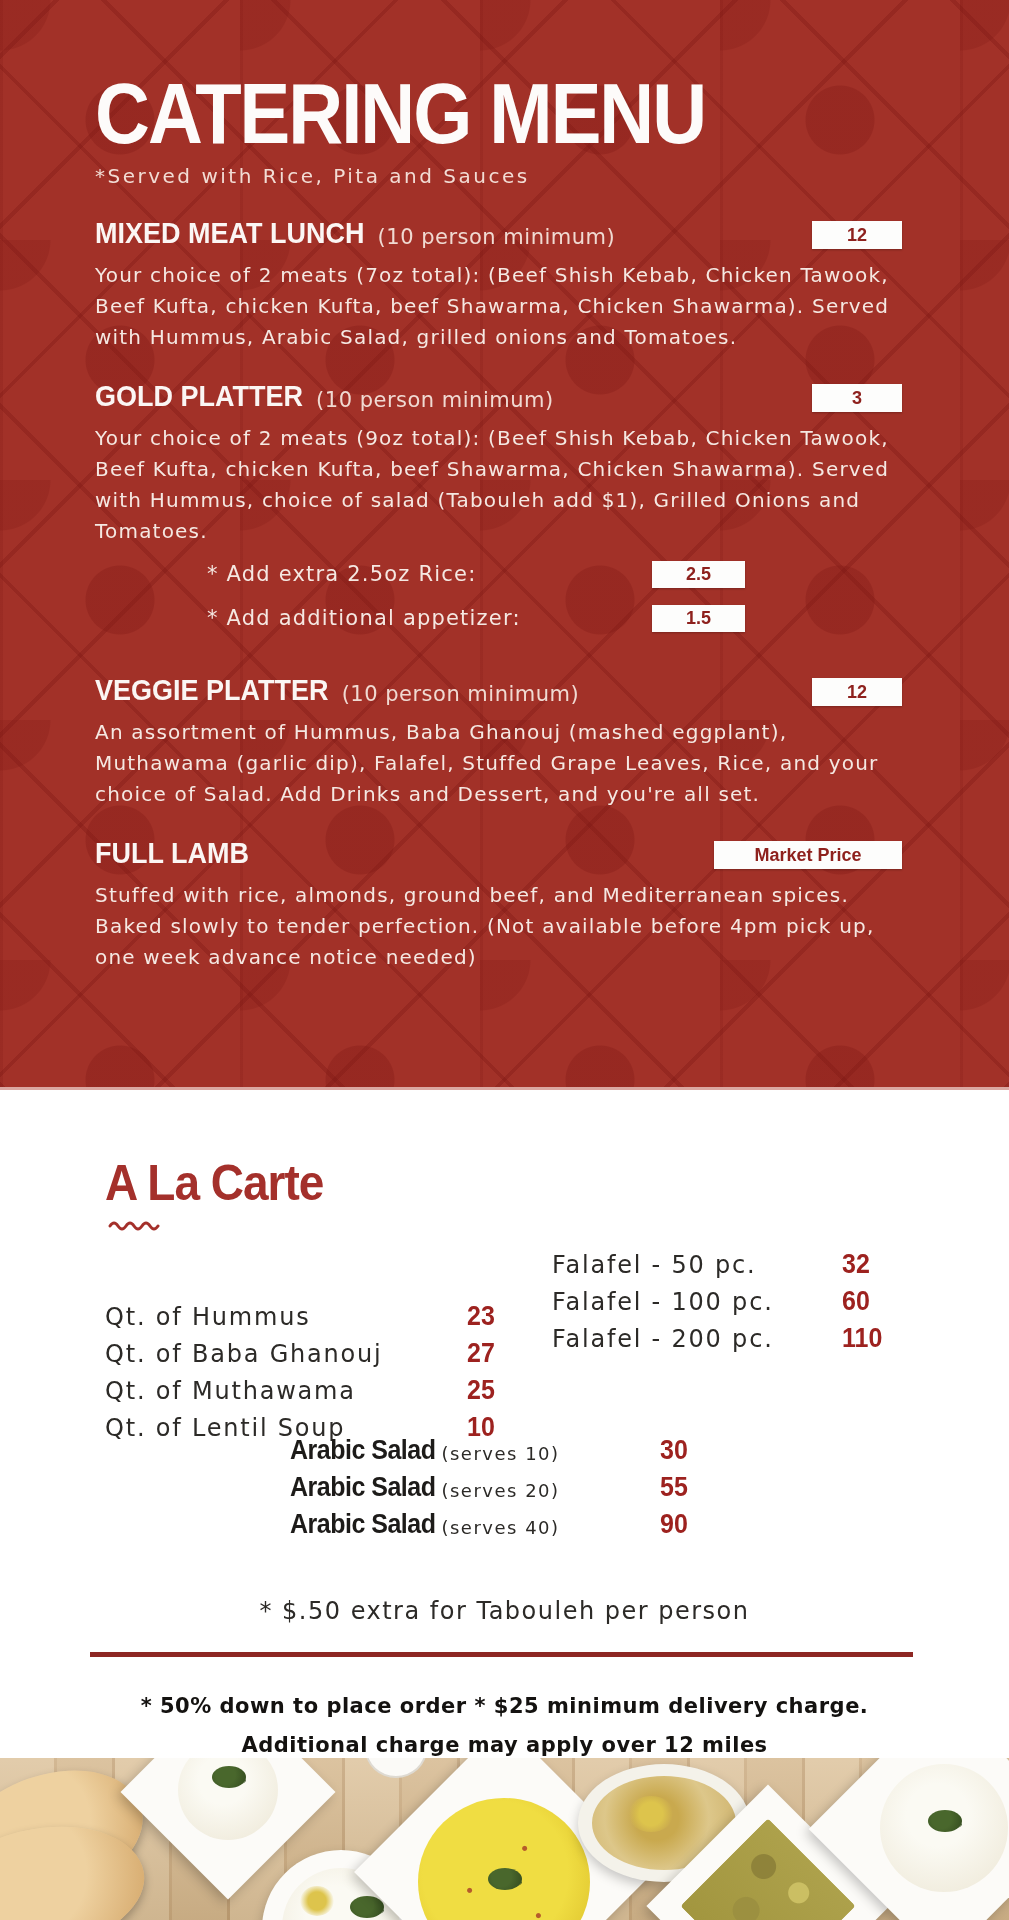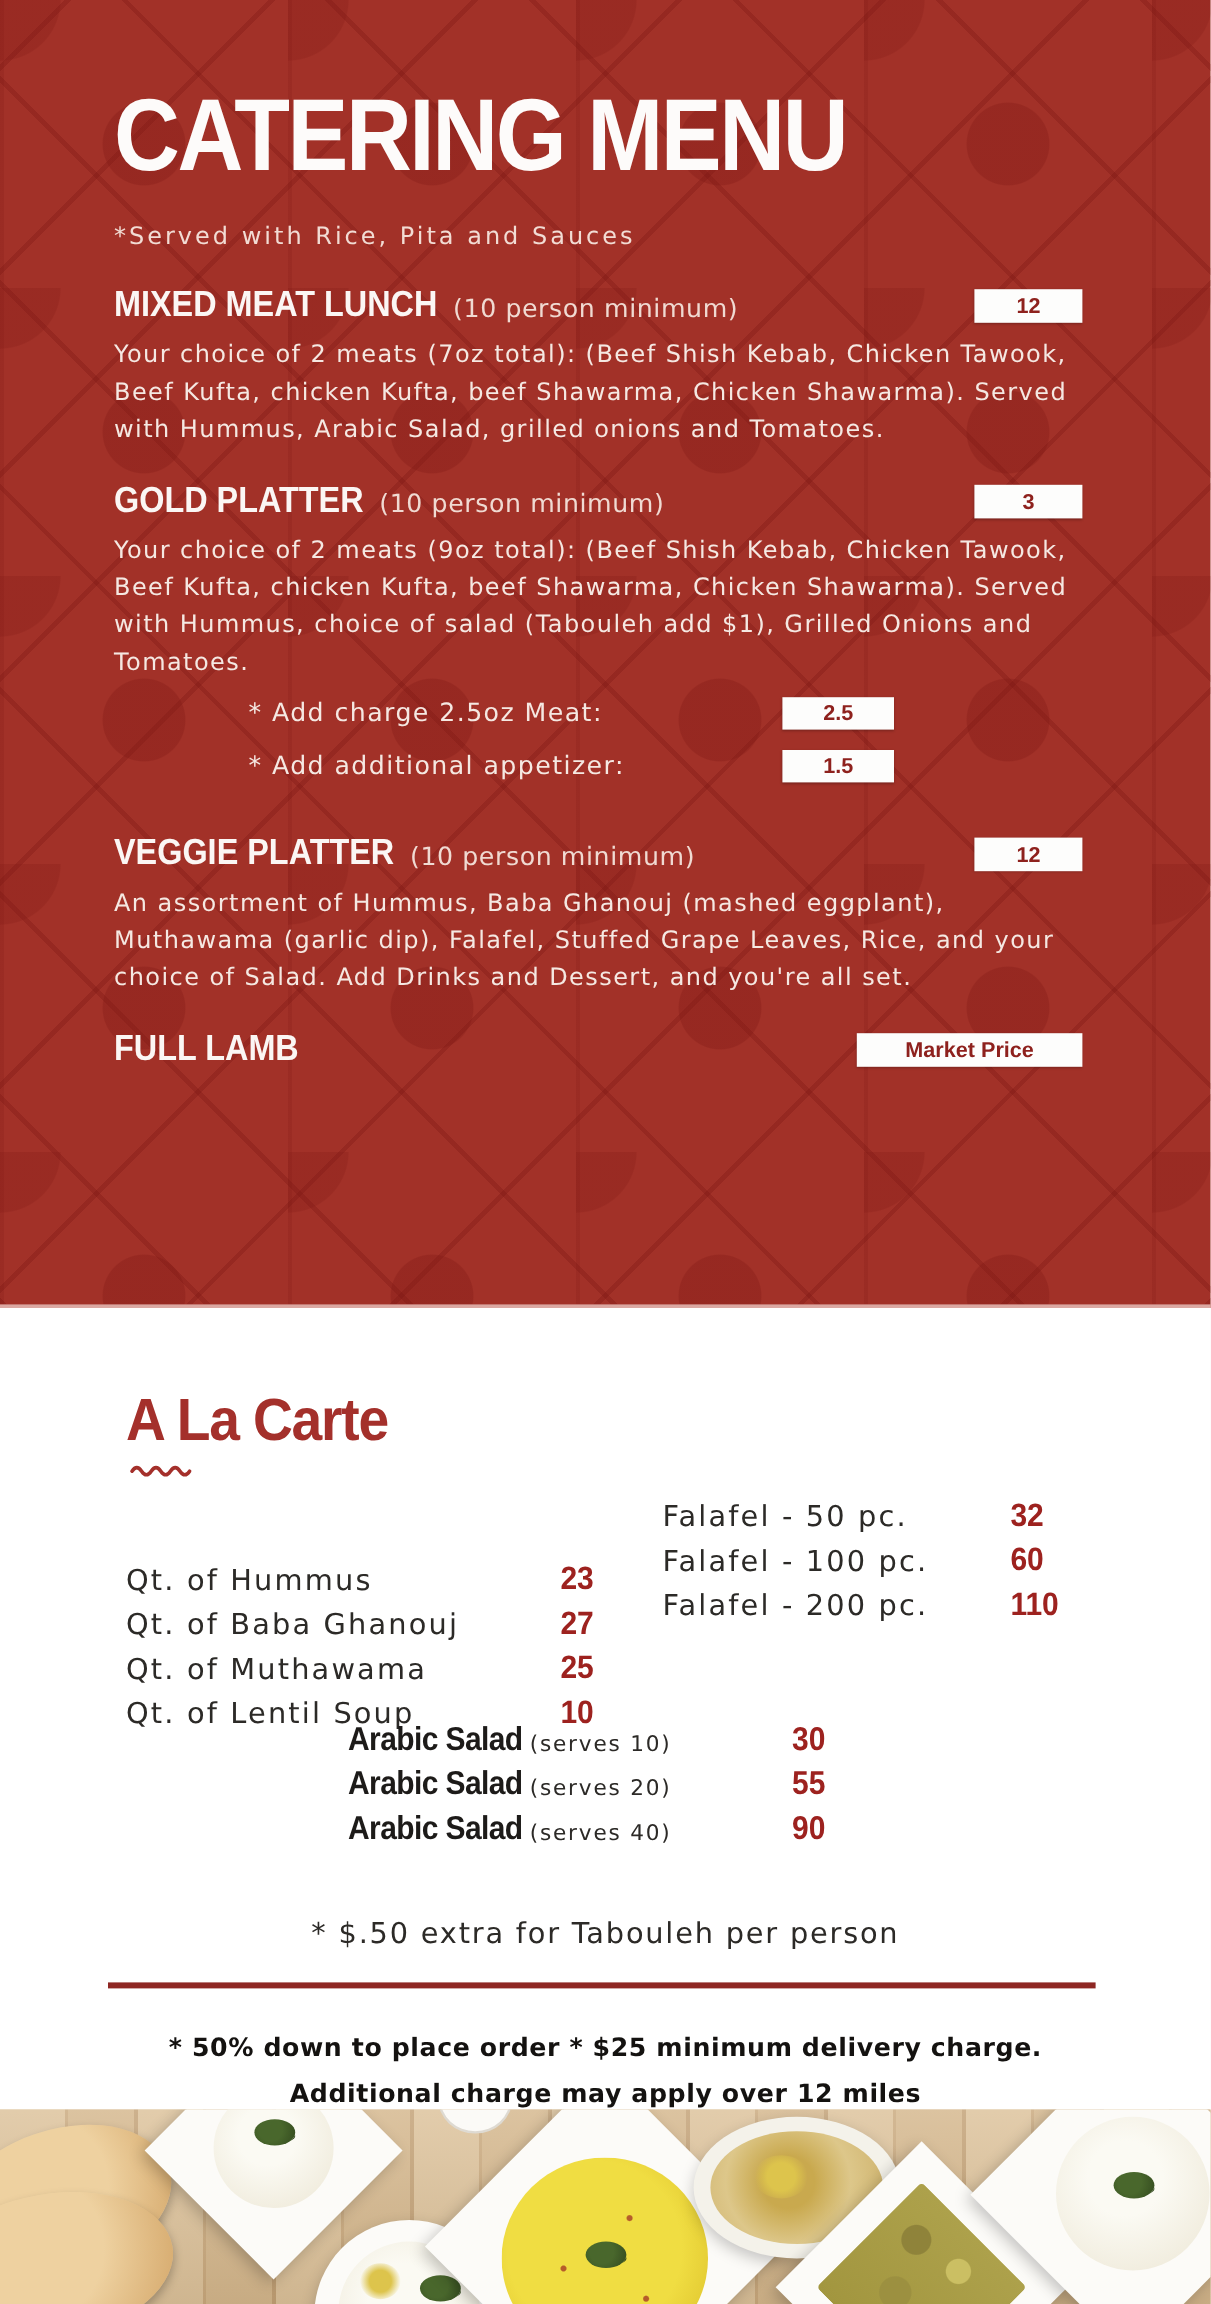--- a/index.html
+++ b/index.html
@@ -25,21 +25,21 @@
     color:#ffffff;
   }
   .menu-title {
     font-family:"Liberation Sans", sans-serif;
     font-size:76px; font-weight:700; letter-spacing:-2px;
     line-height:82px; color:#fdfbfa;
     display:inline-block; transform:scaleY(1.12); transform-origin:left bottom;
     white-space:nowrap;
   }
   .menu-subtitle {
-    margin-top:24px; font-size:20px; letter-spacing:2.5px; color:#f2dcd4;
+    margin-top:4px; font-size:20px; letter-spacing:2.5px; color:#f2dcd4;
     height:30px;
   }
   .menu-items { margin-top:26px; }
   .menu-item { position:relative; margin-bottom:30px; }
   .item-head { position:relative; line-height:30px; padding-right:210px; white-space:nowrap; }
   .item-name {
     font-family:"Liberation Sans", sans-serif;
     font-size:27px; font-weight:700; letter-spacing:0px; color:#fbf6f4;
     display:inline-block; transform:scaleY(1.12); transform-origin:left bottom;
   }
@@ -185,21 +185,21 @@
 
       <div class="menu-item">
         <div class="item-head">
           <span class="item-name">GOLD PLATTER</span>
           <span class="item-qual">(10 person minimum)</span>
           <span class="price-badge">3</span>
         </div>
         <p class="item-desc">Your choice of 2 meats (9oz total): (Beef Shish Kebab, Chicken Tawook, Beef Kufta, chicken Kufta, beef Shawarma, Chicken Shawarma). Served with Hummus, choice of salad (Tabouleh add $1), Grilled Onions and Tomatoes.</p>
         <div class="addons">
           <div class="addon-row">
-            <span class="addon-label">* Add charge 2.5oz Meat:</span>
+            <span class="addon-label">* Add extra 2.5oz Rice:</span>
             <span class="addon-badge">2.5</span>
           </div>
           <div class="addon-row">
             <span class="addon-label">* Add additional appetizer:</span>
             <span class="addon-badge">1.5</span>
           </div>
         </div>
       </div>
 
       <div class="menu-item">
@@ -209,20 +209,21 @@
           <span class="price-badge">12</span>
         </div>
         <p class="item-desc">An assortment of Hummus, Baba Ghanouj (mashed eggplant), Muthawama (garlic dip), Falafel, Stuffed Grape Leaves, Rice, and your choice of Salad. Add Drinks and Dessert, and you're all set.</p>
       </div>
 
       <div class="menu-item">
         <div class="item-head">
           <span class="item-name">FULL LAMB</span>
           <span class="price-badge wide">Market Price</span>
         </div>
+        <p class="item-desc">Stuffed with rice, almonds, ground beef, and Mediterranean spices. Baked slowly to tender perfection. (Not available before 4pm pick up, one week advance notice needed)</p>
       </div>
 
     </div>
   </section>
 
   <section class="white-section">
     <div class="alc-heading">A La Carte</div>
     <svg class="squiggle" width="56" height="13" viewBox="0 0 56 13">
       <path d="M2 8 Q6 2 10 8 T18 8 T26 8 T34 8 T42 8 T50 8" fill="none" stroke="#a4302b" stroke-width="3" stroke-linecap="round"></path>
     </svg>

